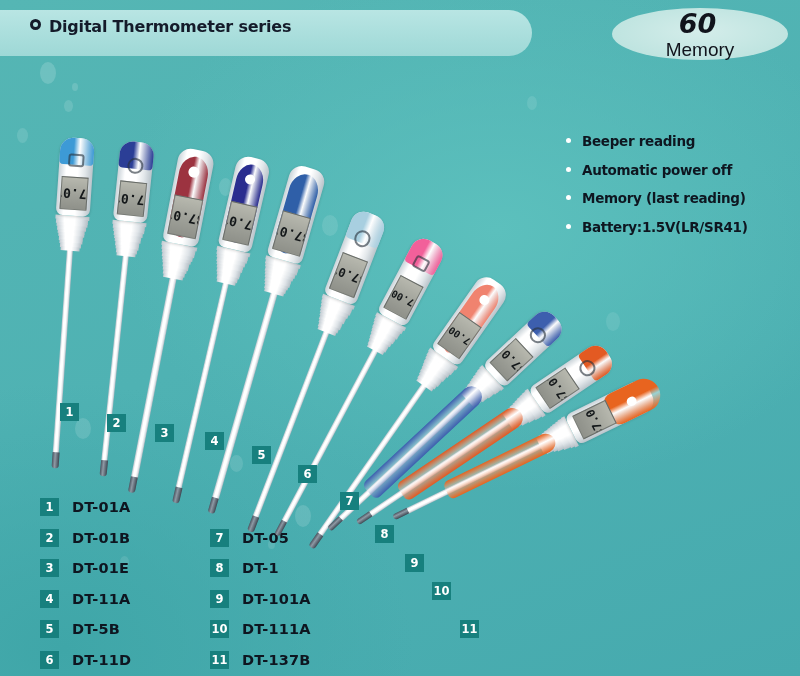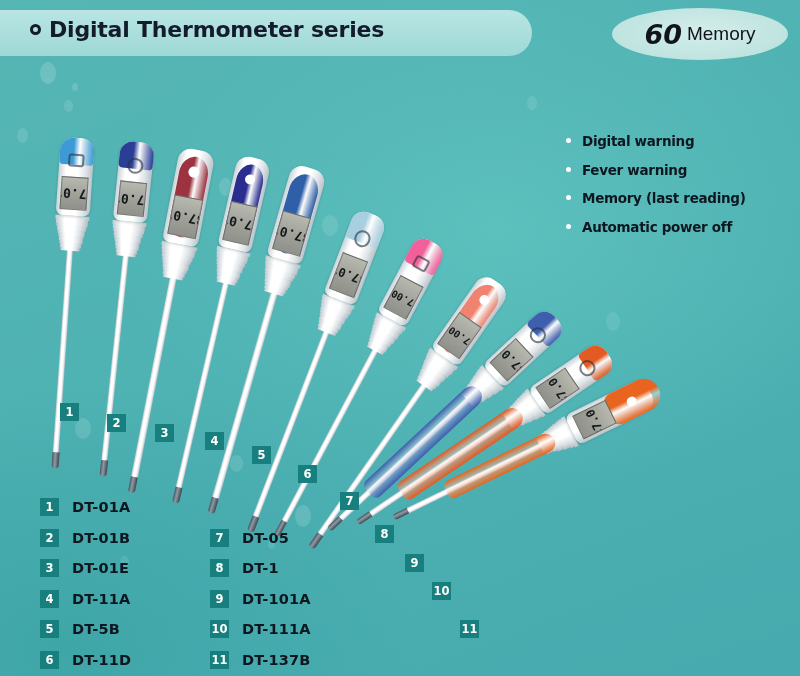--- a/index.html
+++ b/index.html
@@ -20,34 +20,34 @@
   .bubble{position:absolute;border-radius:50%;background:#ffffff;pointer-events:none;}
 
   
   #header-bar{
     position:absolute;left:-28px;top:10px;width:560px;height:46px;
     background:linear-gradient(180deg,rgba(190,232,230,.95),rgba(168,221,219,.88));
     border-radius:0 24px 24px 0;
   }
   #header-title{
     position:absolute;left:30px;top:17px;
-    font-size:22px;font-weight:bold;color:#141b2a;letter-spacing:-.2px;
+    font-size:16px;font-weight:bold;color:#141b2a;letter-spacing:-.2px;
     white-space:nowrap;
     font-family:"DejaVu Sans", sans-serif;
   }
   #title-bullet{
     display:inline-block;width:11px;height:11px;border-radius:50%;
     border:3.5px solid #141b2a;margin-right:8px;vertical-align:2px;
     box-sizing:border-box;
   }
   #seconds-badge{
     position:absolute;left:612px;top:8px;width:176px;height:52px;
     background:radial-gradient(ellipse at 50% 45%,#d4edea 0%,#bfe4e0 70%,#aedcd8 100%);
     border-radius:50%;
-    display:flex;align-items:center;justify-content:center;
+    display:flex;align-items:center;justify-content:center;flex-direction:column;
   }
   #seconds-num{
     font-size:27px;font-weight:bold;font-style:italic;color:#11141c;
     font-family:"DejaVu Sans", sans-serif;margin-right:5px;
   }
   #seconds-word{font-size:19px;color:#11141c;font-family:"Liberation Sans",sans-serif;}
 
   
   #features{position:absolute;left:566px;top:133px;width:230px;}
   .feature-row{display:flex;align-items:baseline;margin-bottom:12.5px;}
@@ -168,33 +168,33 @@
   <div id="header-title"><span id="title-bullet"></span><span>Digital Thermometer series</span></div>
 
   <div id="seconds-badge">
     <span id="seconds-num">60</span>
     <span id="seconds-word">Memory</span>
   </div>
 
   <div id="features">
       <div class="feature-row">
         <span class="feature-dot"></span>
-        <span class="feature-text">Digital warning</span>
+        <span class="feature-text">Beeper reading</span>
       </div>
       <div class="feature-row">
         <span class="feature-dot"></span>
-        <span class="feature-text">Fever warning</span>
+        <span class="feature-text">Automatic power off</span>
       </div>
       <div class="feature-row">
         <span class="feature-dot"></span>
         <span class="feature-text">Memory (last reading)</span>
       </div>
       <div class="feature-row">
         <span class="feature-dot"></span>
-        <span class="feature-text">Automatic power off</span>
+        <span class="feature-text">Battery:1.5V(LR/SR41)</span>
       </div>
     </div>
 
   <div id="legend">
     <div class="legend-col" id="legend-col-a">
         <div class="legend-row">
           <span class="legend-badge">1</span>
           <span class="legend-label">DT-01A</span>
         </div>
         <div class="legend-row">

